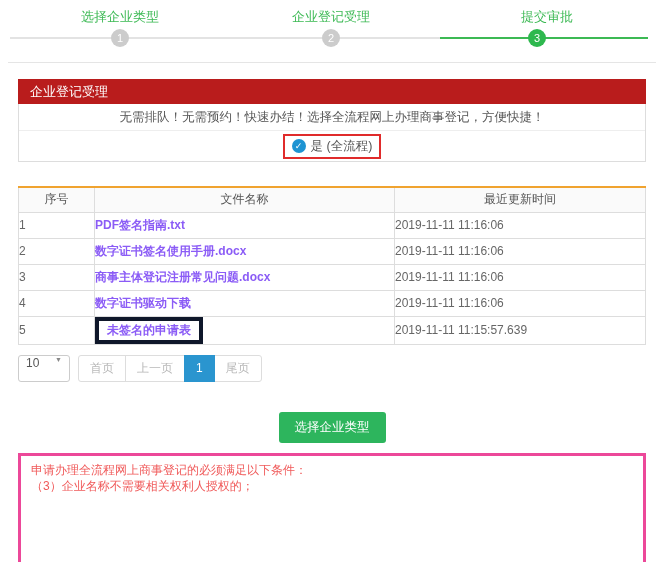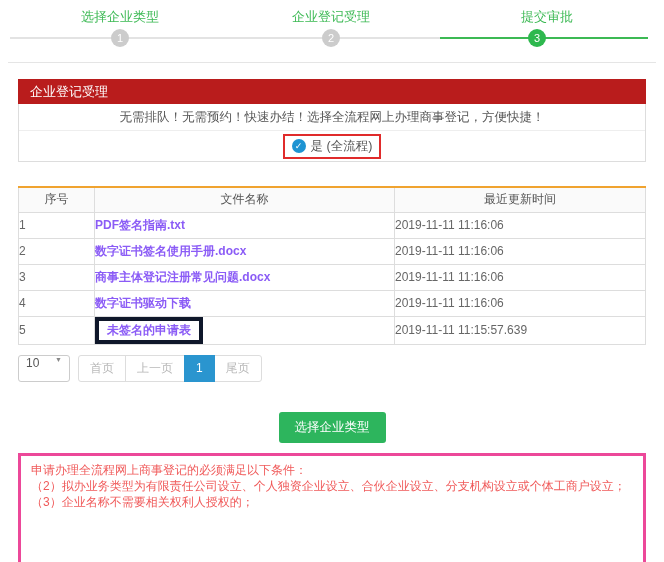--- a/index.html
+++ b/index.html
@@ -152,15 +152,14 @@
     </span>
   </div>
 </div>
 
 <div class="button-row">
   <button class="green-btn">选择企业类型</button>
 </div>
 
 <div class="requirements">
   <p>申请办理全流程网上商事登记的必须满足以下条件：</p>
-  <p>（2）拟办业务类型为有限责任公司设立、个人独资企业设立、合伙企业设立、分支机构设立或个体工商户设立；</p>
   <p>（3）企业名称不需要相关权利人授权的；</p>
 </div>
 
 </body></html>

